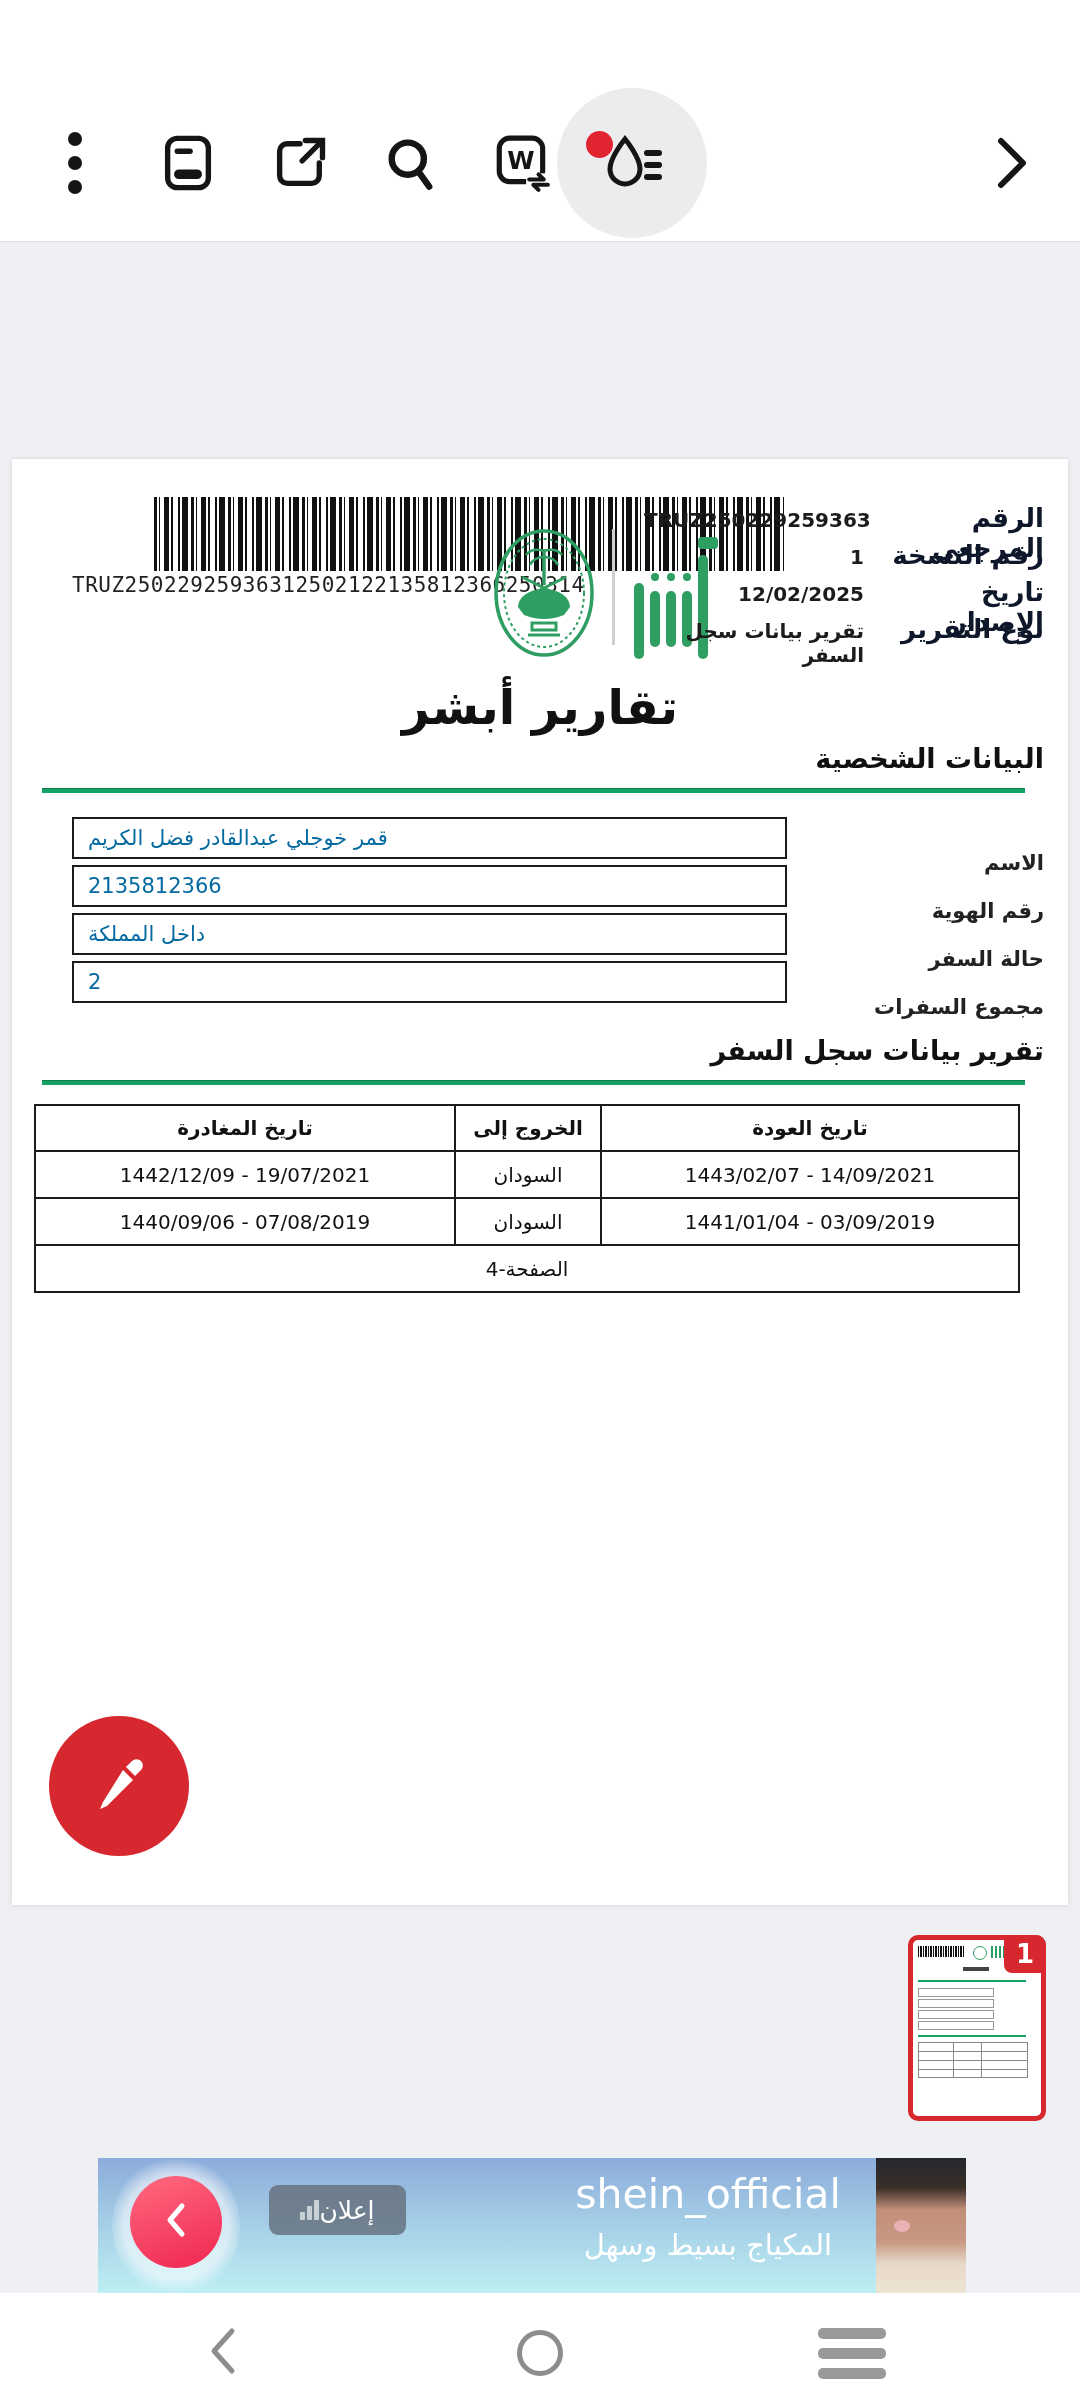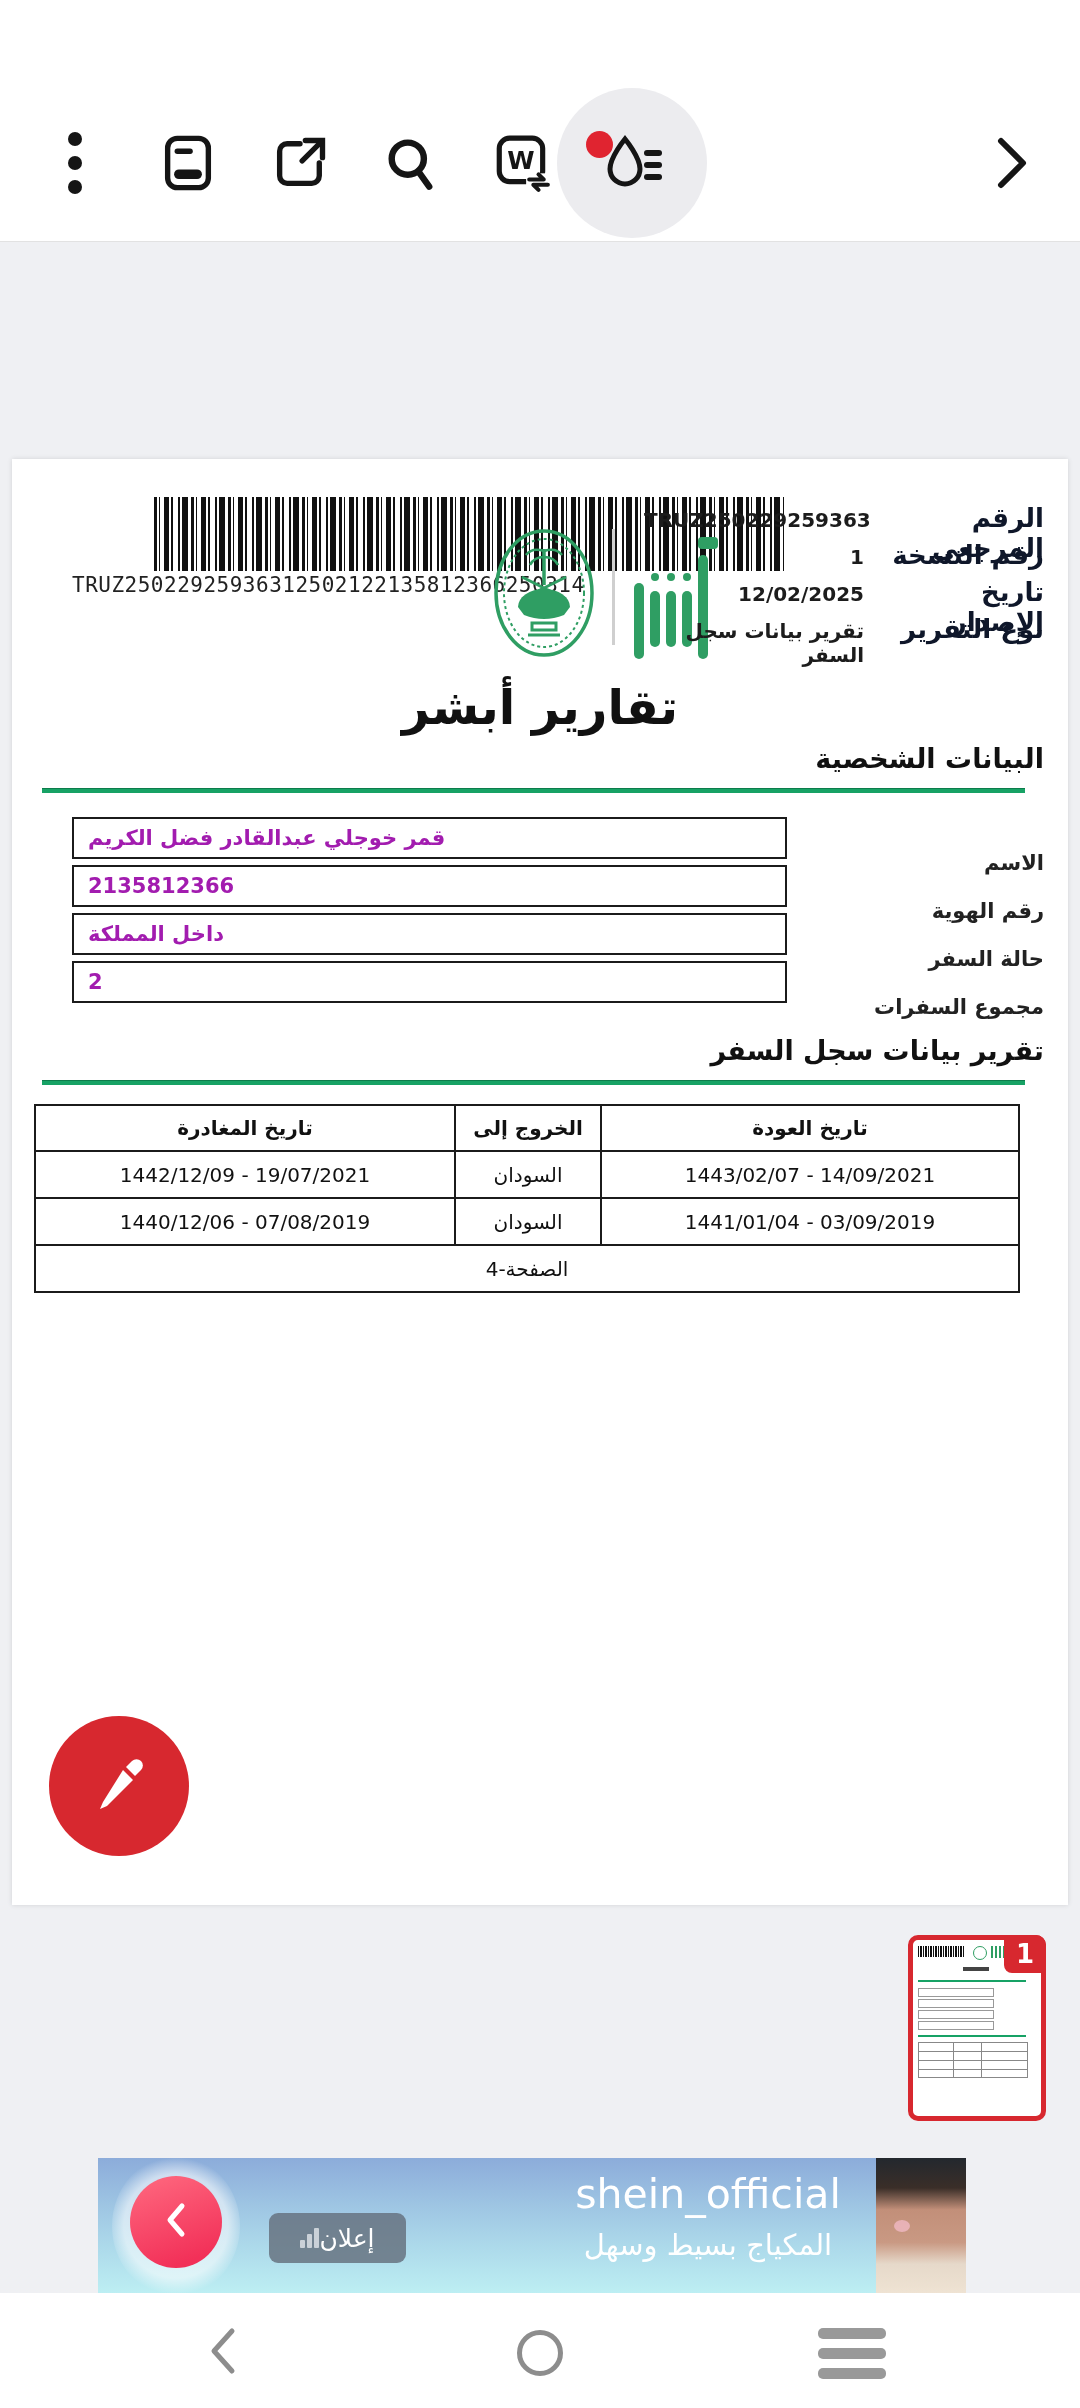--- a/index.html
+++ b/index.html
@@ -24,40 +24,40 @@
   .ref-block{position:absolute;right:24px;top:44px;width:400px;direction:ltr;}
   .ref-row{display:flex;align-items:baseline;height:37px;}
   .ref-value{flex:1;text-align:right;font-size:20px;font-weight:700;color:#1c1c1c;direction:ltr;}
   .ref-label{width:158px;text-align:right;font-size:26px;font-weight:700;color:#0f172a;margin-left:22px;direction:rtl;}
   .doc-title{position:absolute;left:0;top:220px;width:100%;text-align:center;font-size:48px;font-weight:700;color:#111;}
   .section-hdr{position:absolute;right:24px;font-size:27px;font-weight:700;color:#111;}
   .green-rule{position:absolute;left:30px;right:43px;height:4px;background:#17a265;border-top:1px solid #0d7c4b;}
   .field-row{position:absolute;left:0;right:0;height:42px;}
   .field-label{position:absolute;right:24px;top:6px;font-size:21px;font-weight:700;color:#222;margin-top:28px;}
   .field-box{position:absolute;left:60px;width:715px;height:42px;border:2px solid #1b1b1b;background:#fff;box-sizing:border-box;
-    display:flex;align-items:center;justify-content:flex-end;padding:16px 14px;font-size:21px;font-weight:700;color:#a21caf;}
+    display:flex;align-items:center;justify-content:flex-end;padding:16px 14px;font-size:21px;font-weight:400;color:#0369a1;}
   table.travel{position:absolute;right:48px;top:645px;width:984px;border-collapse:collapse;table-layout:fixed;}
   table.travel th,table.travel td{border:2px solid #1b1b1b;font-size:20px;color:#111;text-align:center;padding:0;}
   table.travel th{height:44px;font-weight:700;}
   table.travel td{height:45px;font-weight:400;}
   td.ltr,th .ltr{direction:ltr;unicode-bidi:isolate;}
   .tfoot-cell{font-weight:400;}
   
   .fab{position:absolute;left:49px;top:1716px;width:140px;height:140px;border-radius:50%;background:#d7282f;display:flex;align-items:center;justify-content:center;z-index:6;}
   
   .thumb{position:absolute;left:908px;top:1935px;width:138px;height:186px;background:#ffffff;border:5px solid #d7282f;border-radius:10px;box-sizing:border-box;z-index:4;}
   .thumb-badge{position:absolute;top:-5px;right:-5px;width:42px;height:38px;background:#d7282f;color:#fff;font-size:26px;font-weight:700;
     display:flex;align-items:center;justify-content:center;border-radius:0 10px 0 8px;}
   .t-el{position:absolute;}
   
   .ad{position:absolute;left:98px;top:2158px;width:868px;height:136px;background:linear-gradient(180deg,#8cacda 0%,#a8d3e8 55%,#bdeff3 100%);overflow:hidden;z-index:4;}
   .ad-halo{position:absolute;left:14px;top:-2px;width:128px;height:140px;border-radius:50%;background:radial-gradient(circle,rgba(255,255,255,.55) 55%,rgba(255,255,255,0) 72%);}
   .ad-close{position:absolute;left:32px;top:18px;width:92px;height:92px;border-radius:50%;background:linear-gradient(160deg,#ff6a80 0%,#f23058 85%);display:flex;align-items:center;justify-content:center;}
   .ad-badge{position:absolute;left:171px;top:27px;width:137px;height:50px;border-radius:9px;background:rgba(100,111,124,.82);
-    display:flex;align-items:center;justify-content:center;color:#fff;font-size:25px;margin-top:28px;}
+    display:flex;align-items:center;justify-content:center;color:#fff;font-size:25px;}
   .ad-badge-icon{display:flex;align-items:flex-end;gap:2px;opacity:.75;}
   .ad-badge-icon i{display:block;background:#e8ecf0;width:5px;border-radius:1px;}
   .ad-texts{position:absolute;left:420px;top:14px;width:380px;text-align:center;color:#ffffff;}
   .ad-name{font-size:41px;line-height:44px;}
   .ad-tagline{font-size:29px;line-height:46px;margin-top:6px;direction:rtl;}
   .ad-photo{position:absolute;left:778px;top:0;width:90px;height:136px;
     background:linear-gradient(180deg,#23282e 0%,#3a2e28 22%,#c28f79 38%,#c99983 62%,#e6d9ca 78%,#efe3d3 100%);}
   .ad-photo .cheek{position:absolute;left:18px;top:62px;width:16px;height:12px;border-radius:50%;background:#f0b9c4;opacity:.8;}
   
   .nav{position:absolute;left:0;top:2293px;width:1080px;height:115px;background:#ffffff;z-index:5;}
@@ -239,21 +239,21 @@
     </thead>
     <tbody>
       <tr>
         <td class="ltr">1443/02/07 - 14/09/2021</td>
         <td>السودان</td>
         <td class="ltr">1442/12/09 - 19/07/2021</td>
       </tr>
       <tr>
         <td class="ltr">1441/01/04 - 03/09/2019</td>
         <td>السودان</td>
-        <td class="ltr">1440/12/06 - 07/08/2019</td>
+        <td class="ltr">1440/09/06 - 07/08/2019</td>
       </tr>
       <tr>
         <td colspan="3" class="tfoot-cell">الصفحة-4</td>
       </tr>
     </tbody>
   </table>
 </div>
 
 <div class="fab">
   <span>

